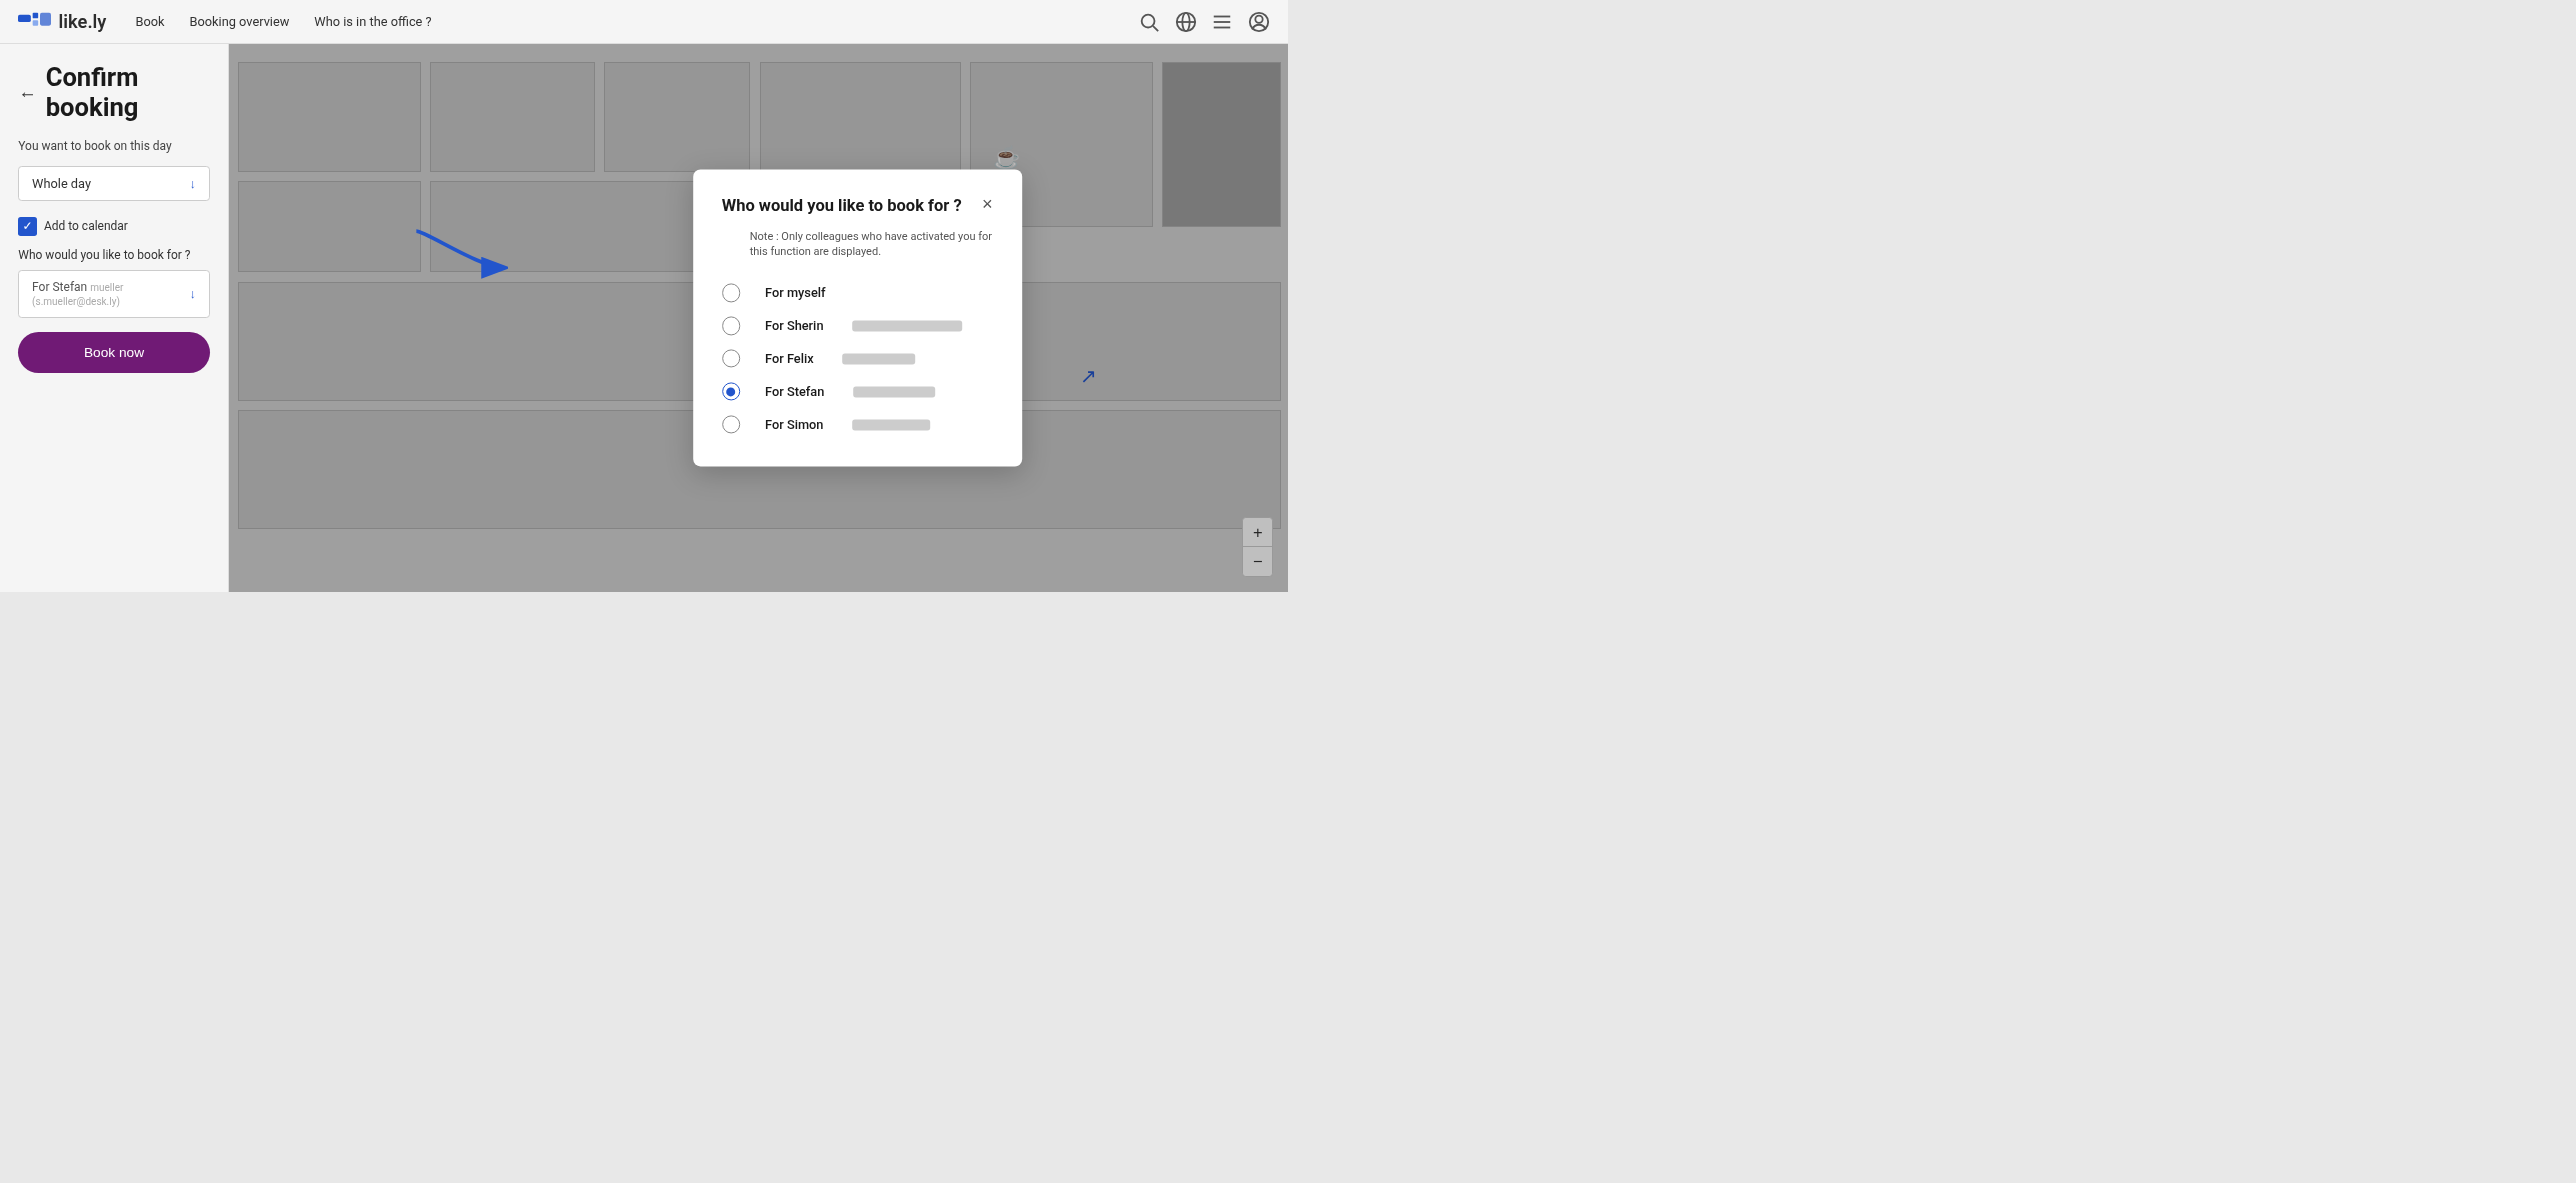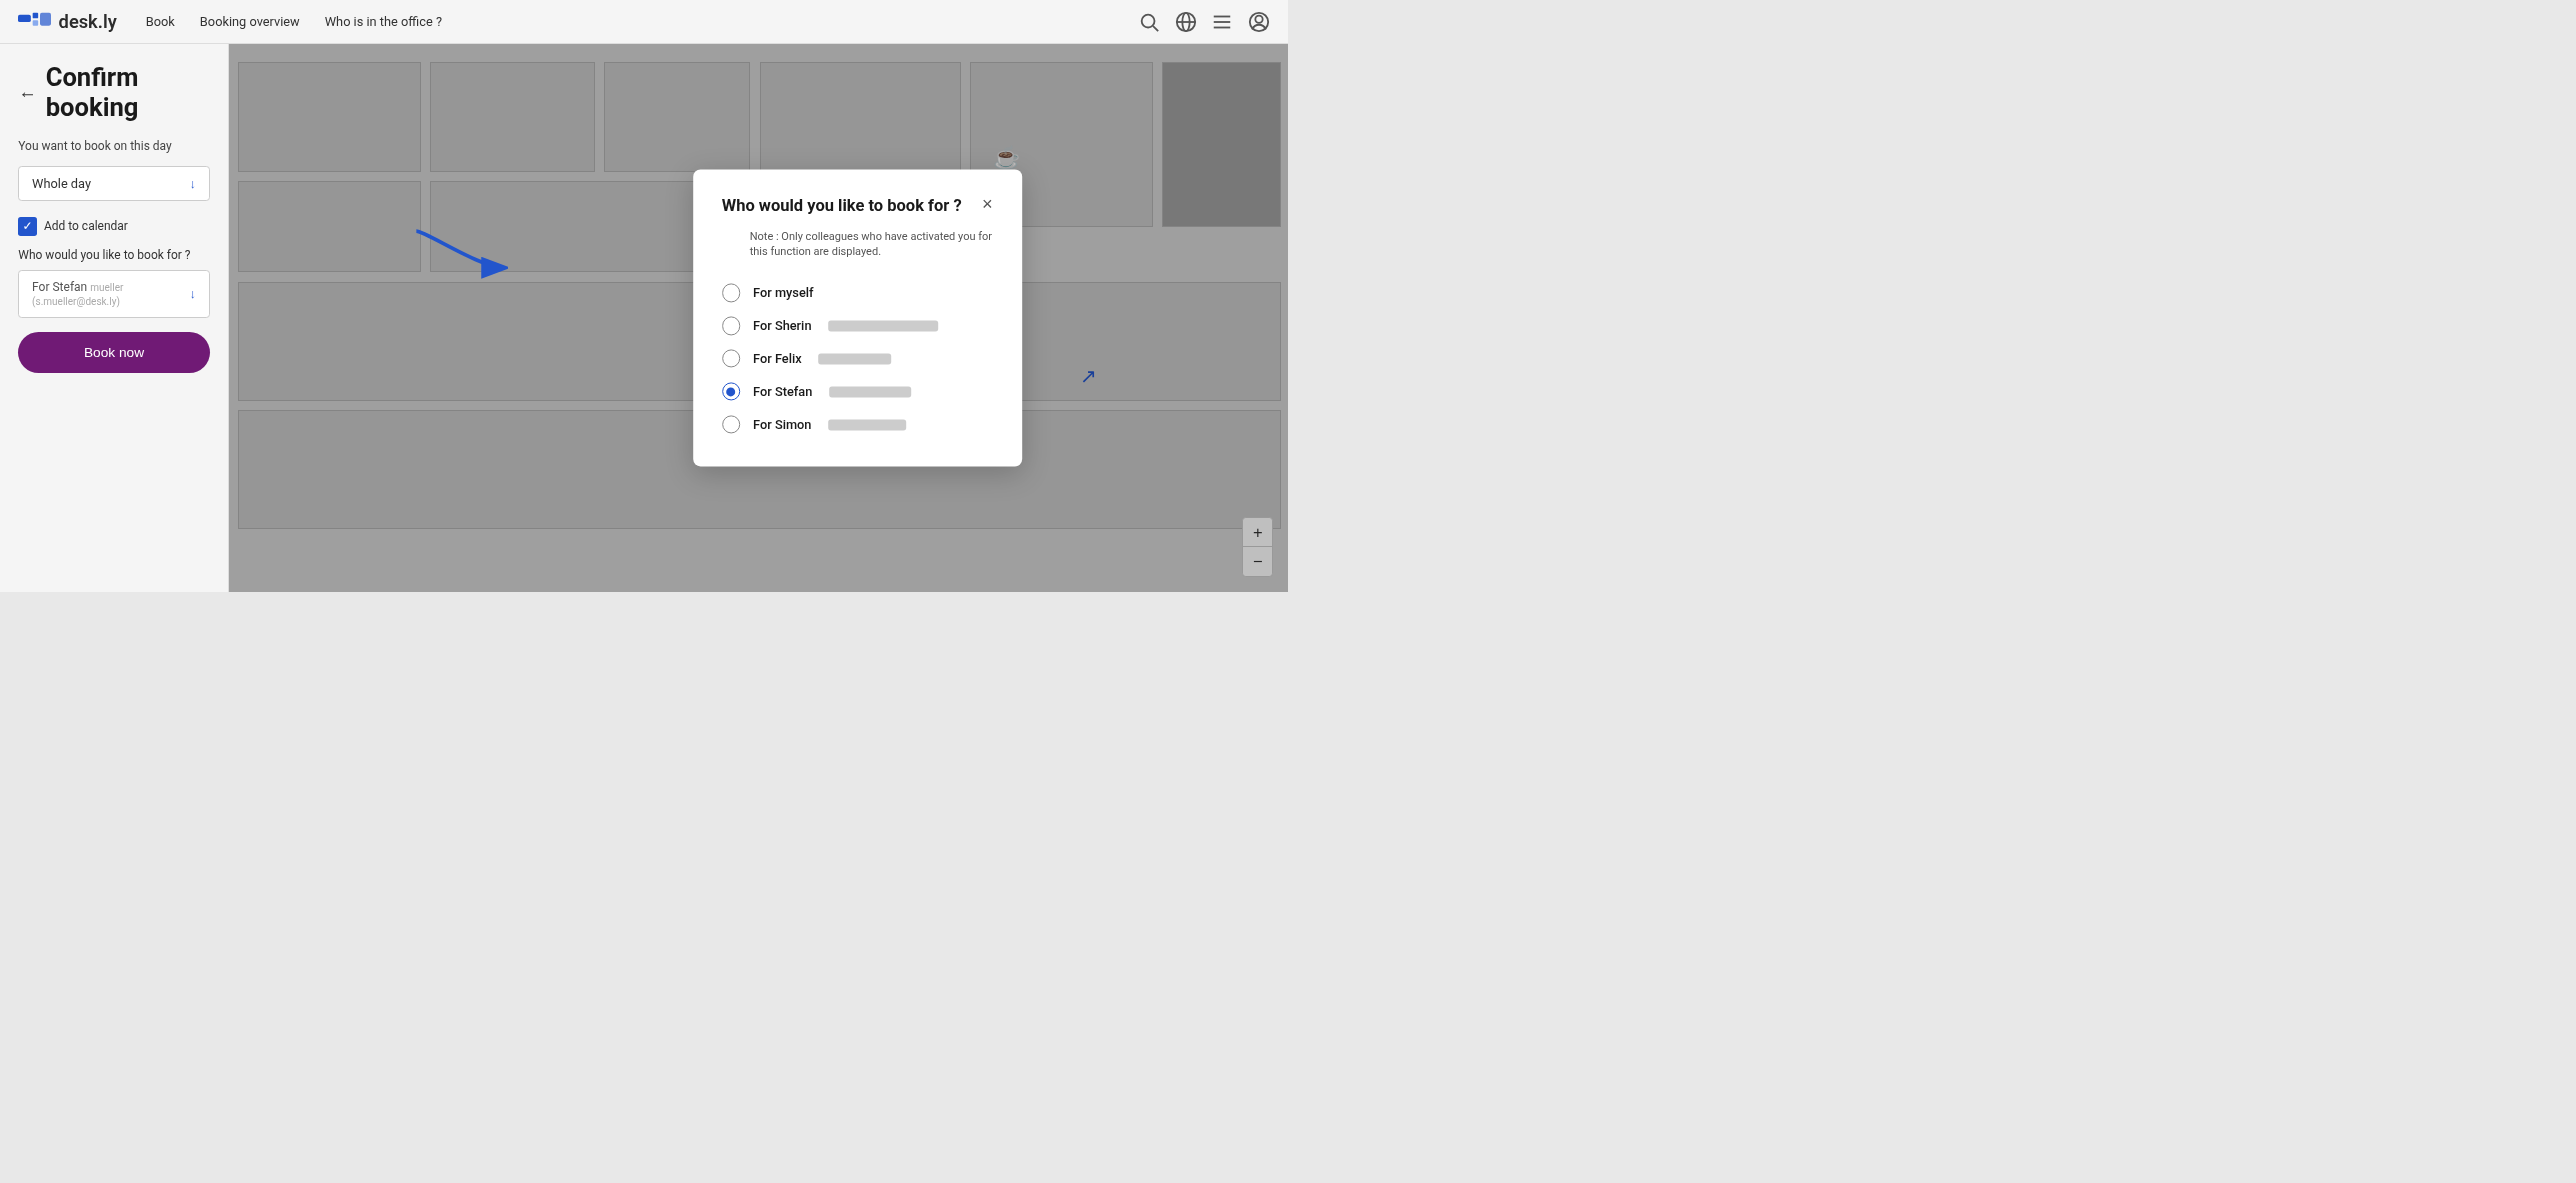--- a/index.html
+++ b/index.html
@@ -270,21 +270,21 @@
     .modal-note {
       font-size: 11px;
       color: #555;
       margin-bottom: 16.5px;
       line-height: 1.4;
       margin-left: 28px;
     }
     .radio-option {
       display: flex;
       align-items: center;
-      gap: 13px;
+      gap: 25px;
       padding: 7.3px 0;
       cursor: pointer;
     }
     .radio-circle {
       width: 18.3px;
       height: 18.3px;
       border-radius: 50%;
       border: 1.8px solid #888;
       flex-shrink: 0;
       display: flex;
@@ -335,21 +335,21 @@
 <body>
 
 <div class="navbar">
   <div class="logo">
     <svg class="logo-icon" viewBox="0 0 36 24">
       <rect x="0" y="4" width="14" height="8" rx="2" fill="#2255cc"></rect>
       <rect x="16" y="2" width="6" height="6" rx="1" fill="#2255cc"></rect>
       <rect x="16" y="10" width="6" height="6" rx="1" fill="#88aaee"></rect>
       <rect x="24" y="2" width="12" height="14" rx="2" fill="#2255cc" opacity="0.7"></rect>
     </svg>
-    <span class="logo-text">desk.ly</span>
+    <span class="logo-text">like.ly</span>
   </div>
   <div class="nav-links">
     <a class="nav-link">Book</a>
     <a class="nav-link">Booking overview</a>
     <a class="nav-link">Who is in the office ?</a>
   </div>
   <div class="nav-right">
     <svg class="nav-icon" viewBox="0 0 24 24" fill="none" stroke="currentColor" stroke-width="2">
         <circle cx="11" cy="11" r="7"></circle>
         <line x1="16.5" y1="16.5" x2="22" y2="22"></line>

